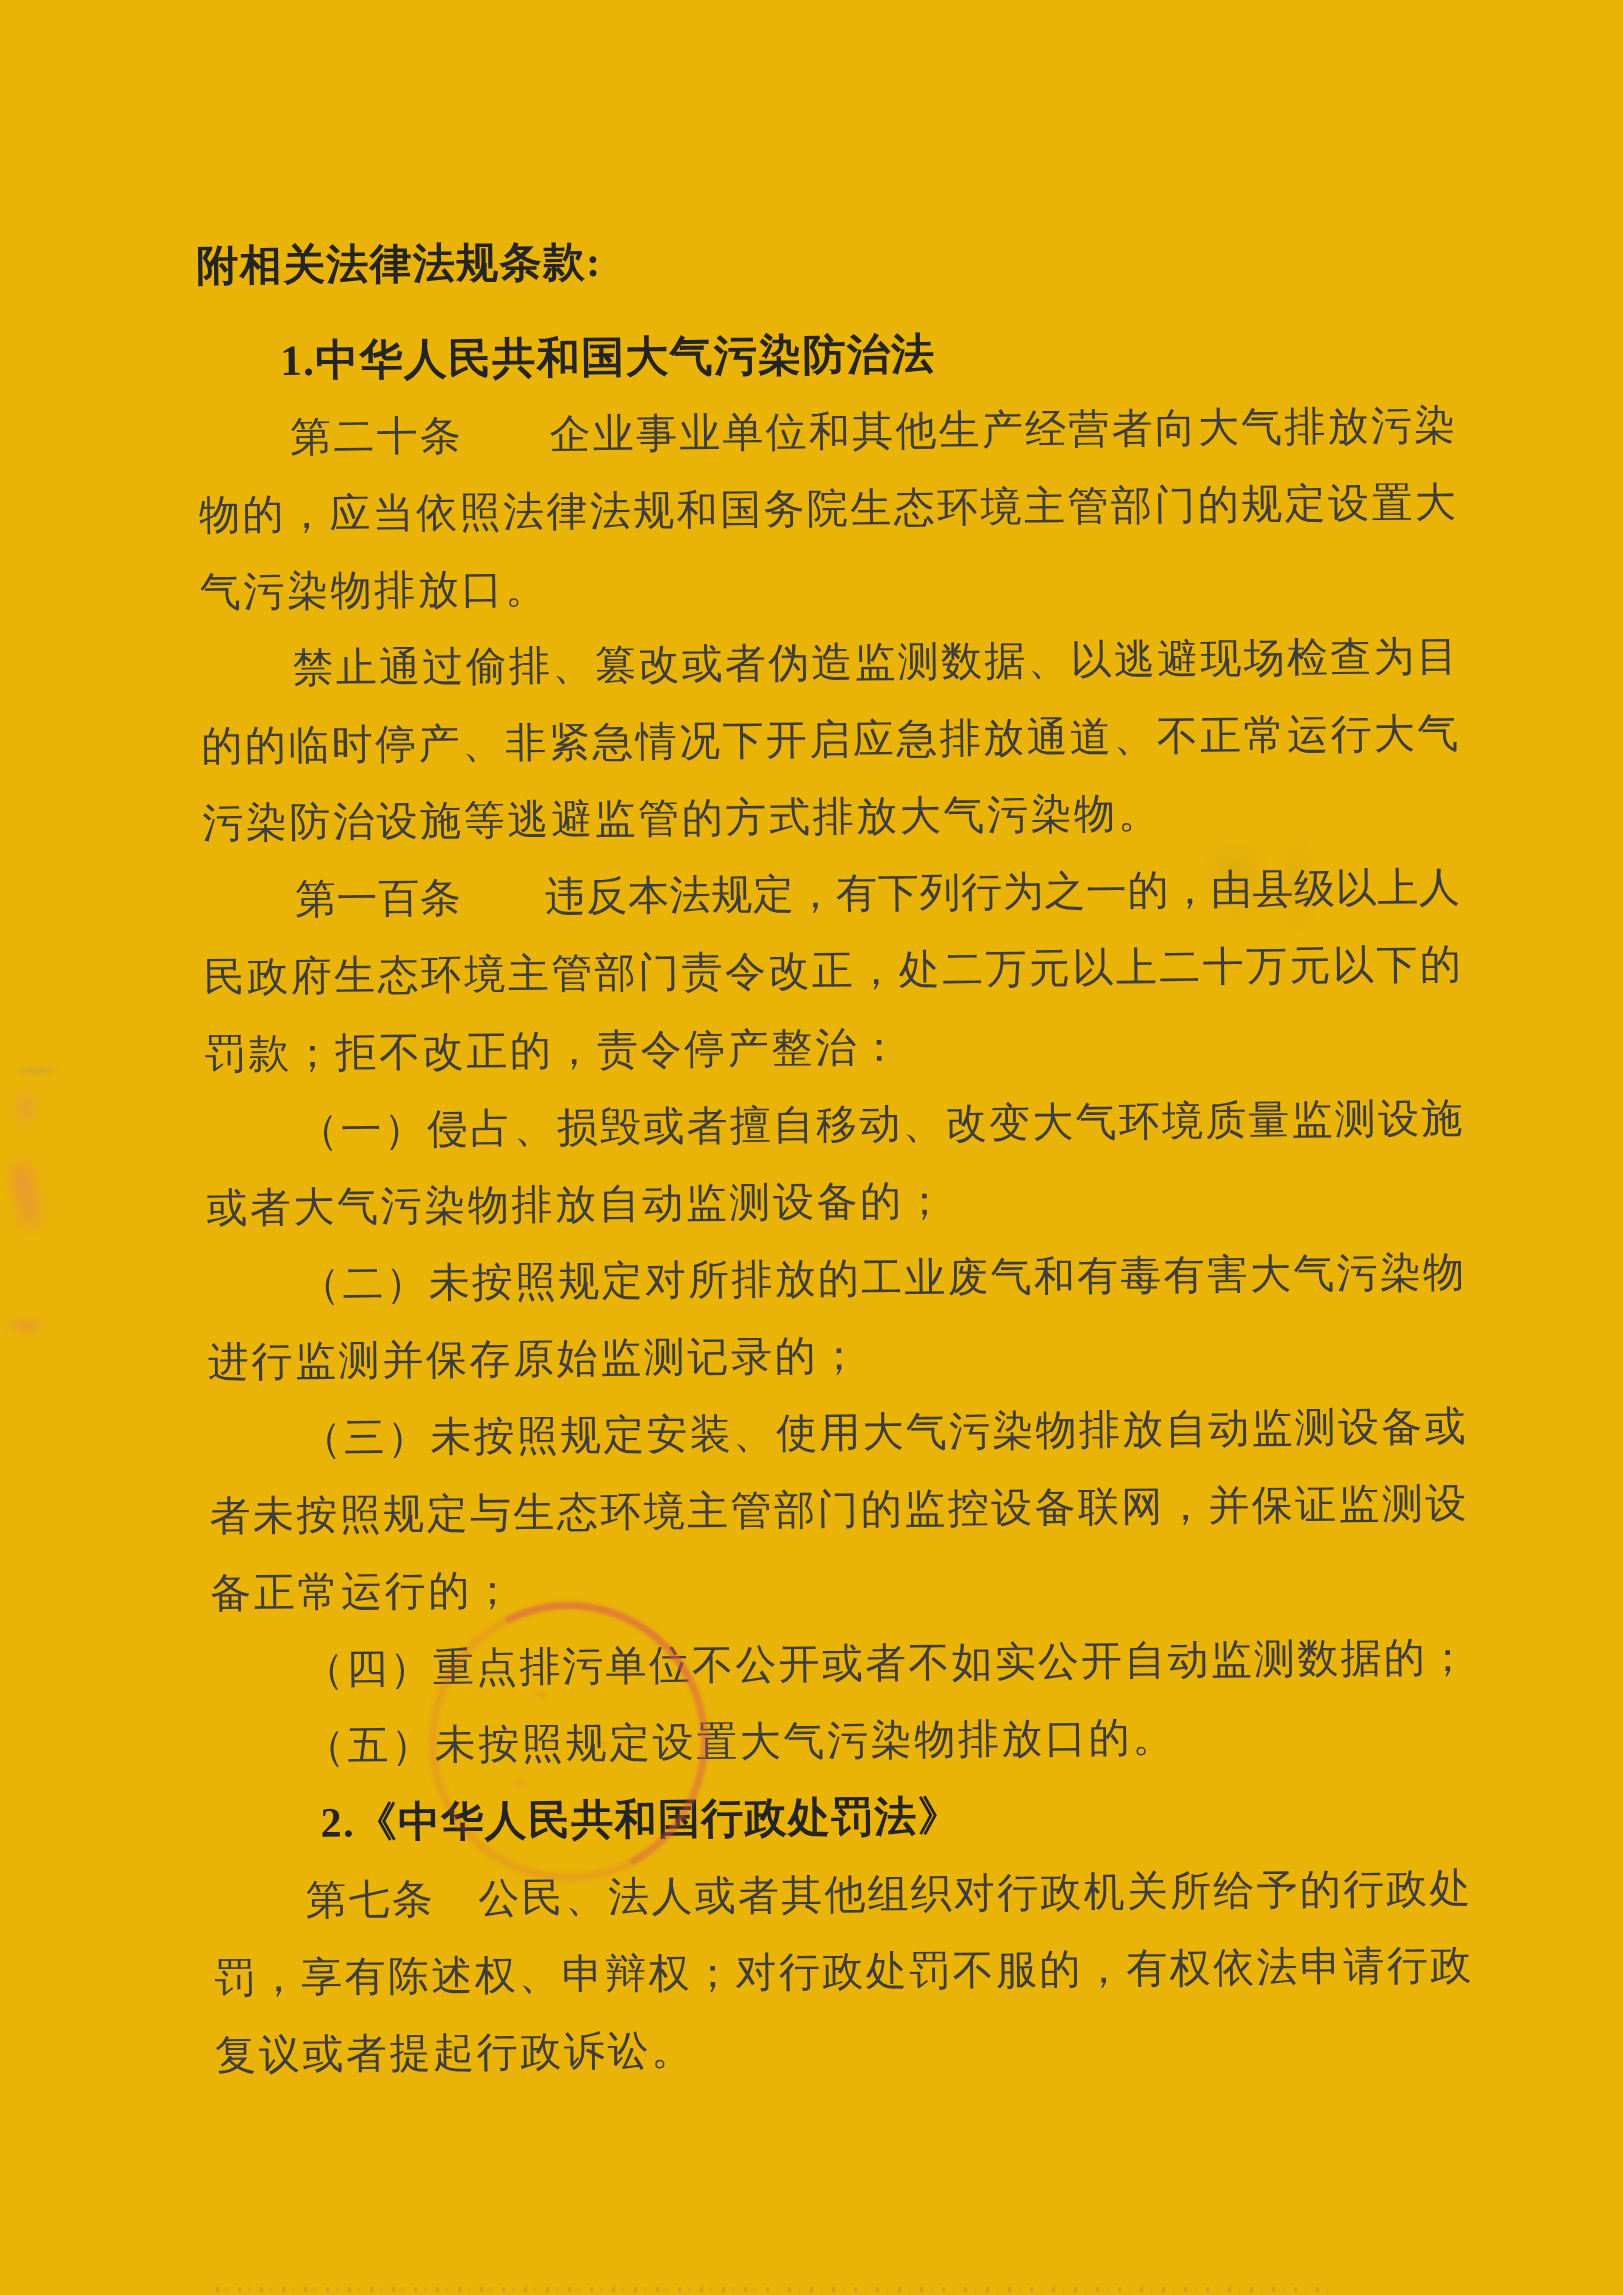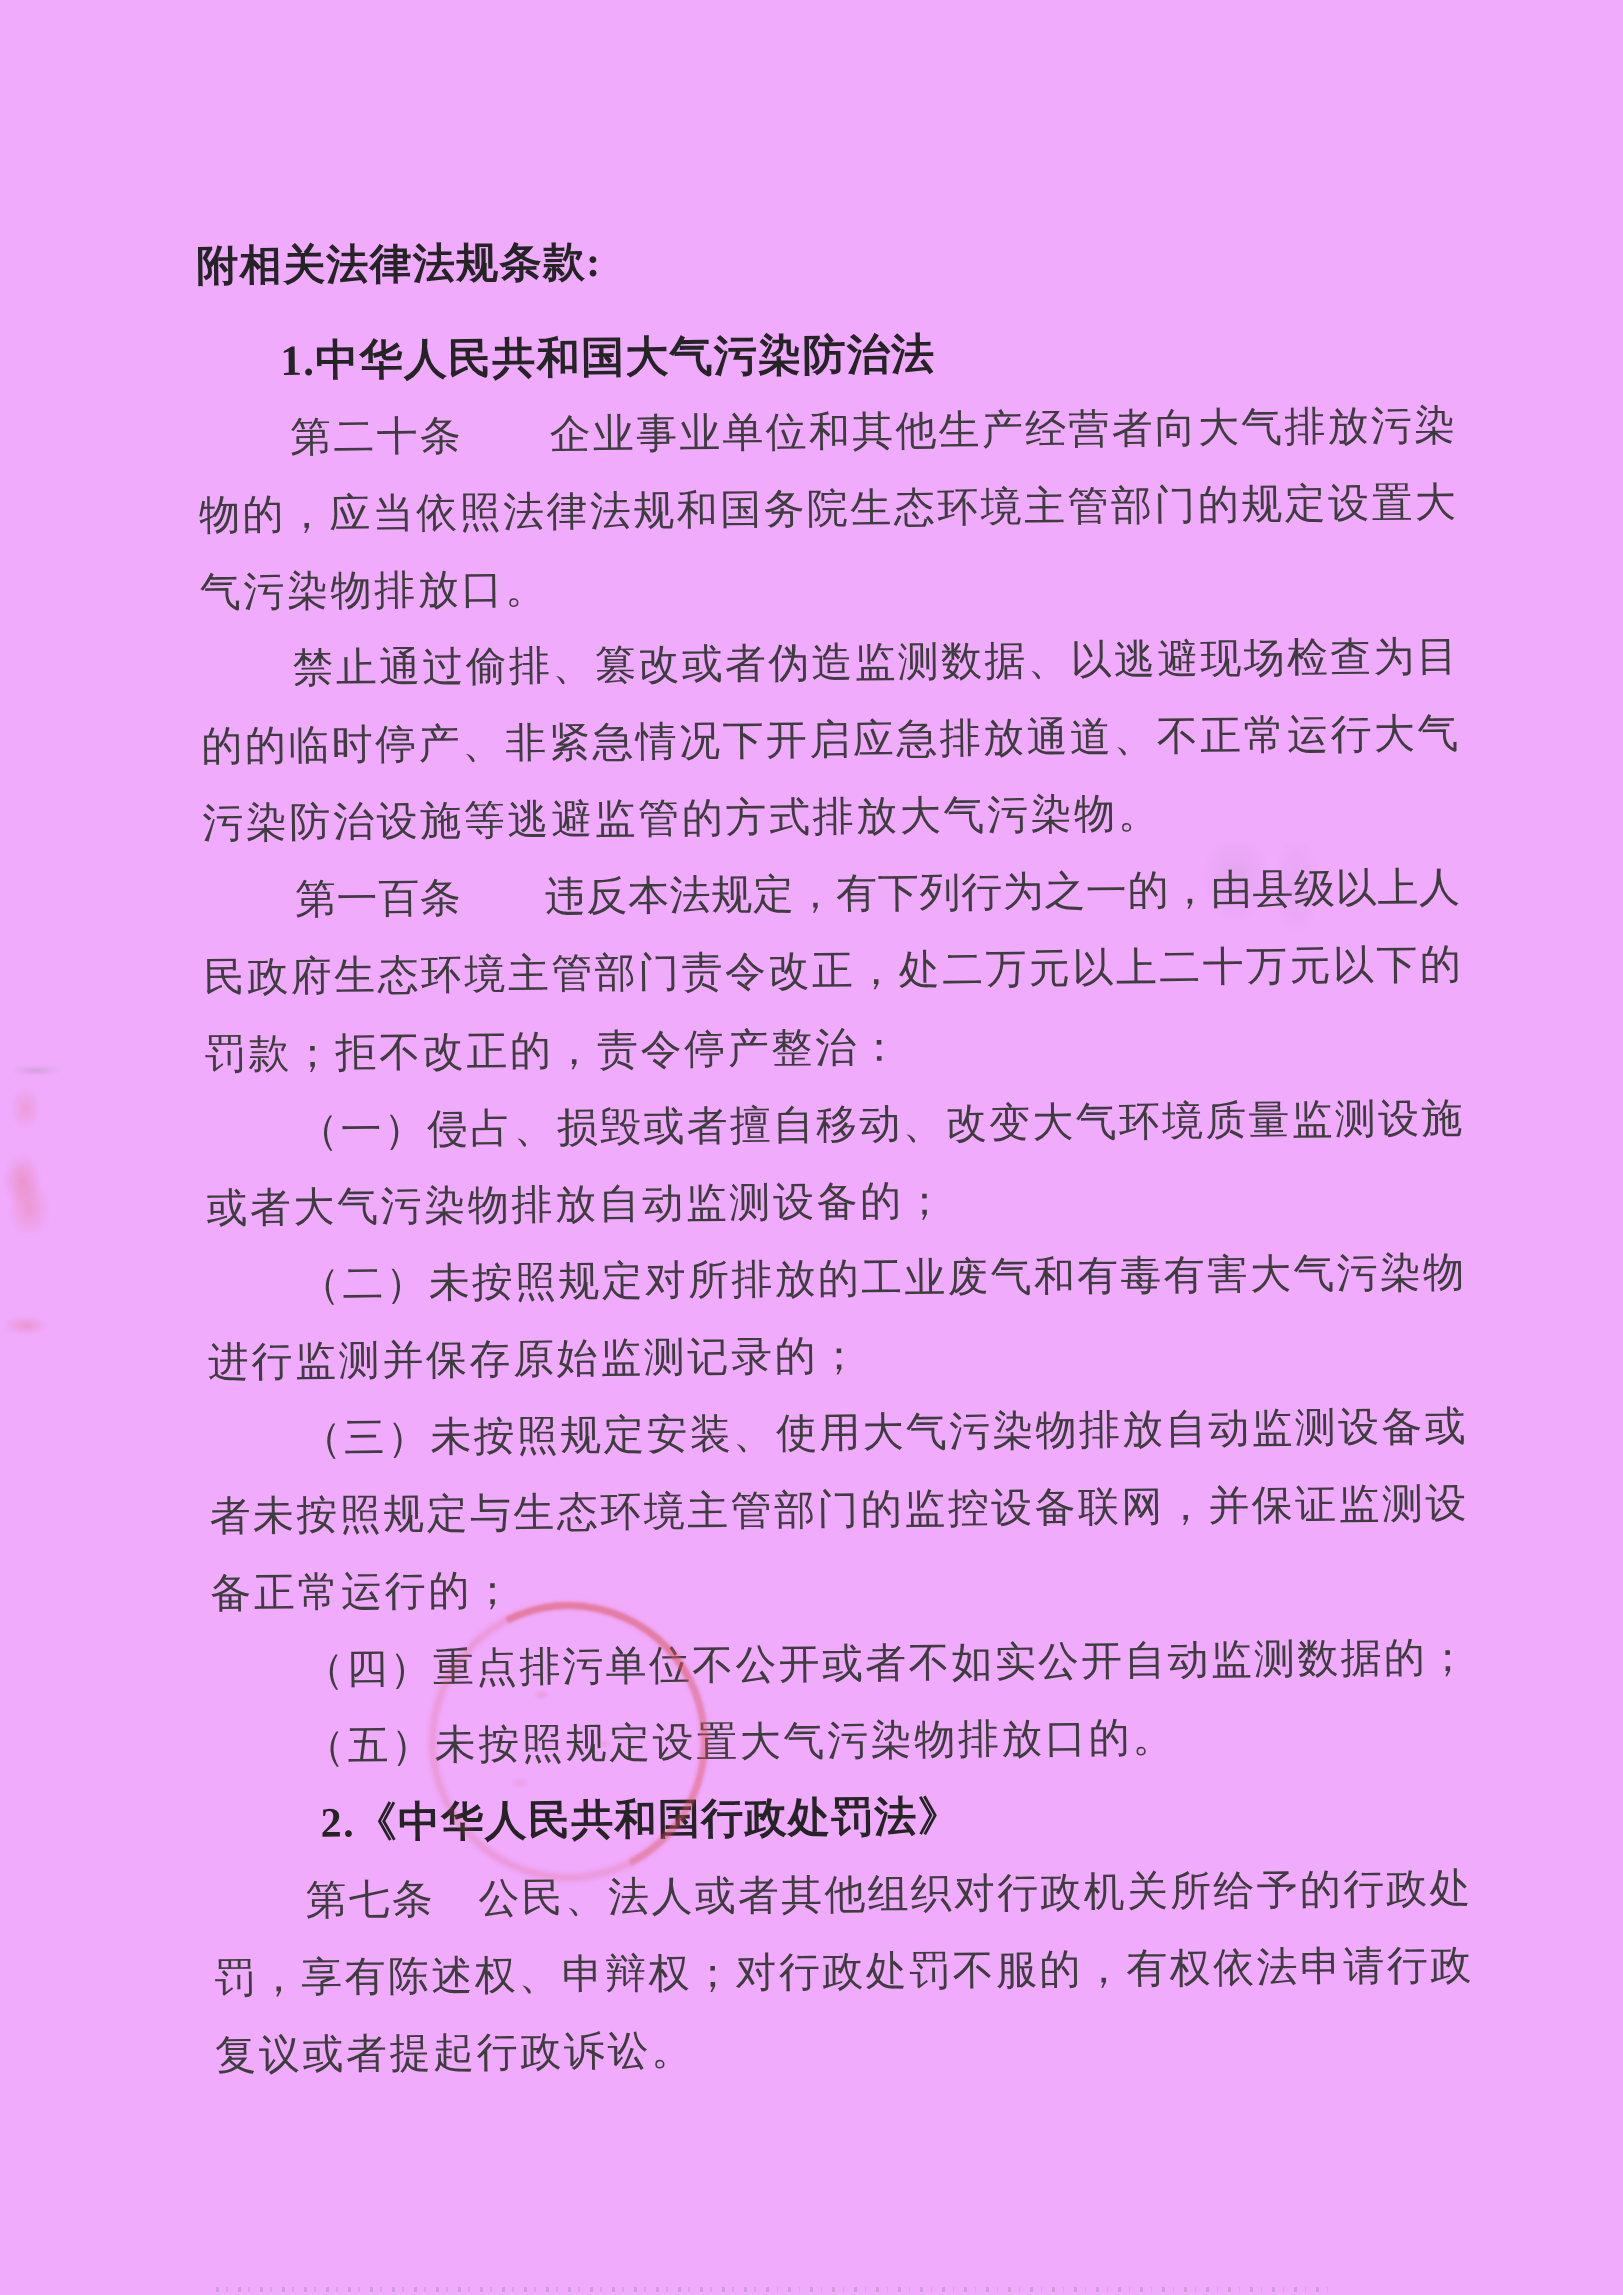--- a/index.html
+++ b/index.html
@@ -1,19 +1,19 @@
 <!DOCTYPE html>
 <html style="font-size:10.5px"><head>
 <meta charset="utf-8">
 <style>
   html,body{margin:0;padding:0;background:#e8e8e8;}
   .page{
     position:relative;
     width:1623px;height:2295px;
-    background:#f0abfc;
+    background:#eab308;
     overflow:hidden;
     font-family:"Liberation Serif","DejaVu Serif",serif;
   }
   .textblock{
     position:absolute;
     left:196px;top:228px;
     width:1257px;
     transform:rotate(-0.6deg);
     transform-origin:0 0;
   }

